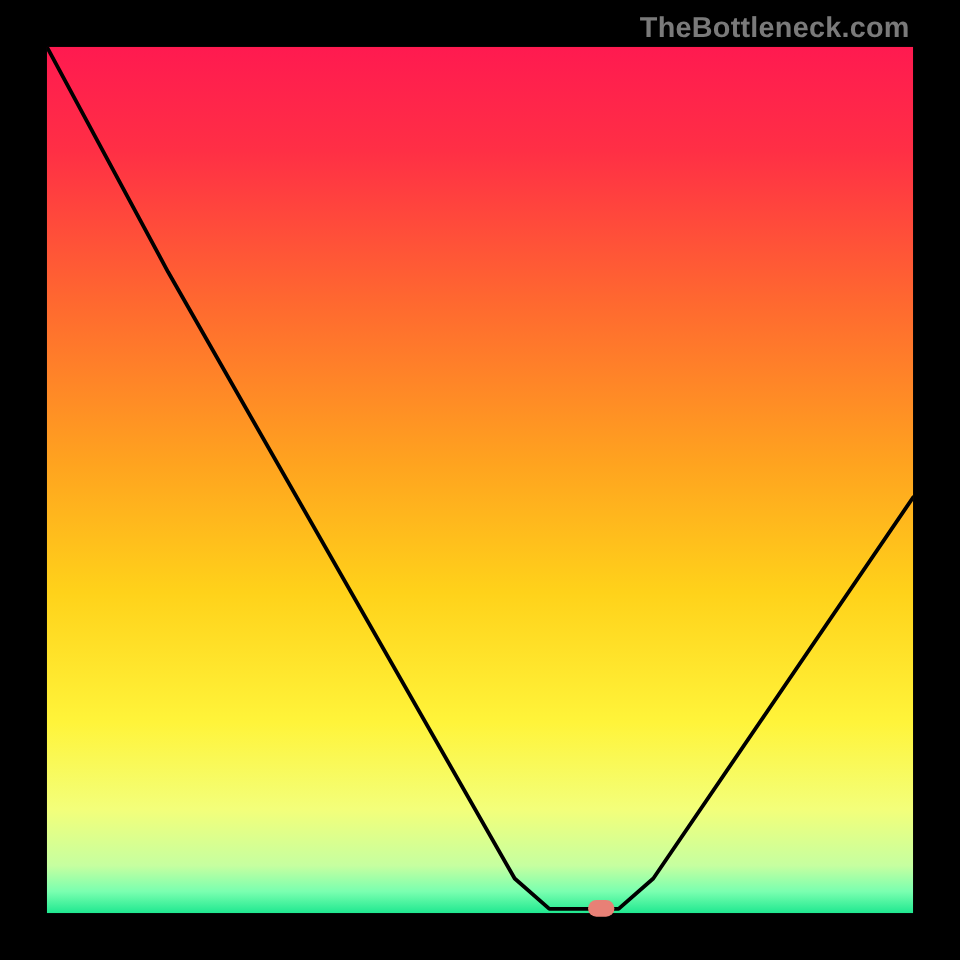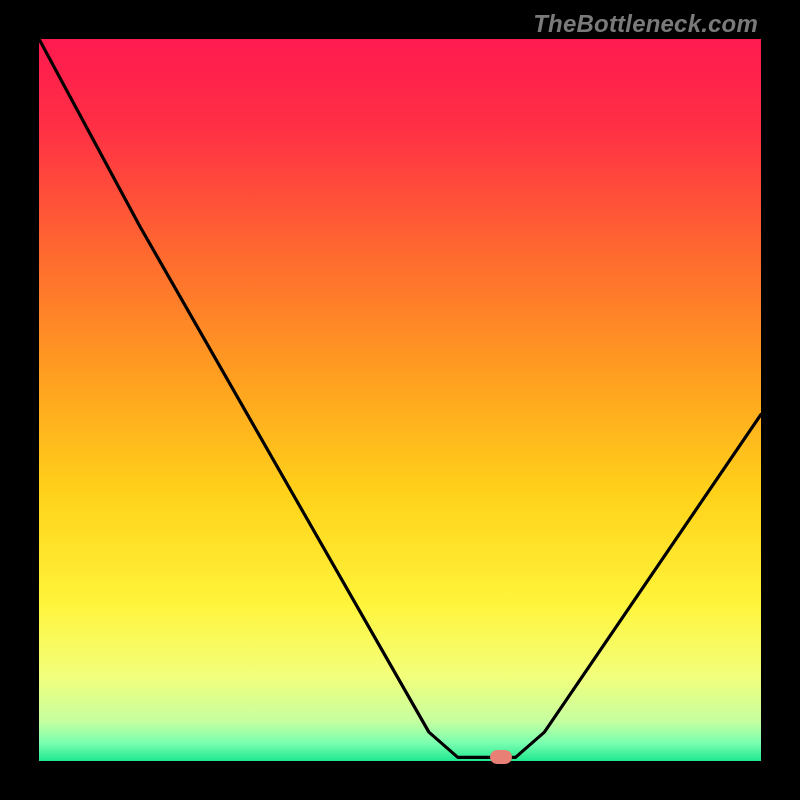--- a/index.html
+++ b/index.html
@@ -39,21 +39,20 @@
   }
   .watermark {
     position: absolute;
     top: 10px;
     right: 42px;
     font-family: Arial, Helvetica, sans-serif;
     font-size: 24px;
     font-weight: 600;
     color: #7a7a7a;
     letter-spacing: 0.2px;
-    font-style: italic;
   }
   .marker {
     position: absolute;
     width: 22px;
     height: 14px;
     border-radius: 7px;
     transform: translate(-50%, -50%);
   }
 </style>
 </head>

